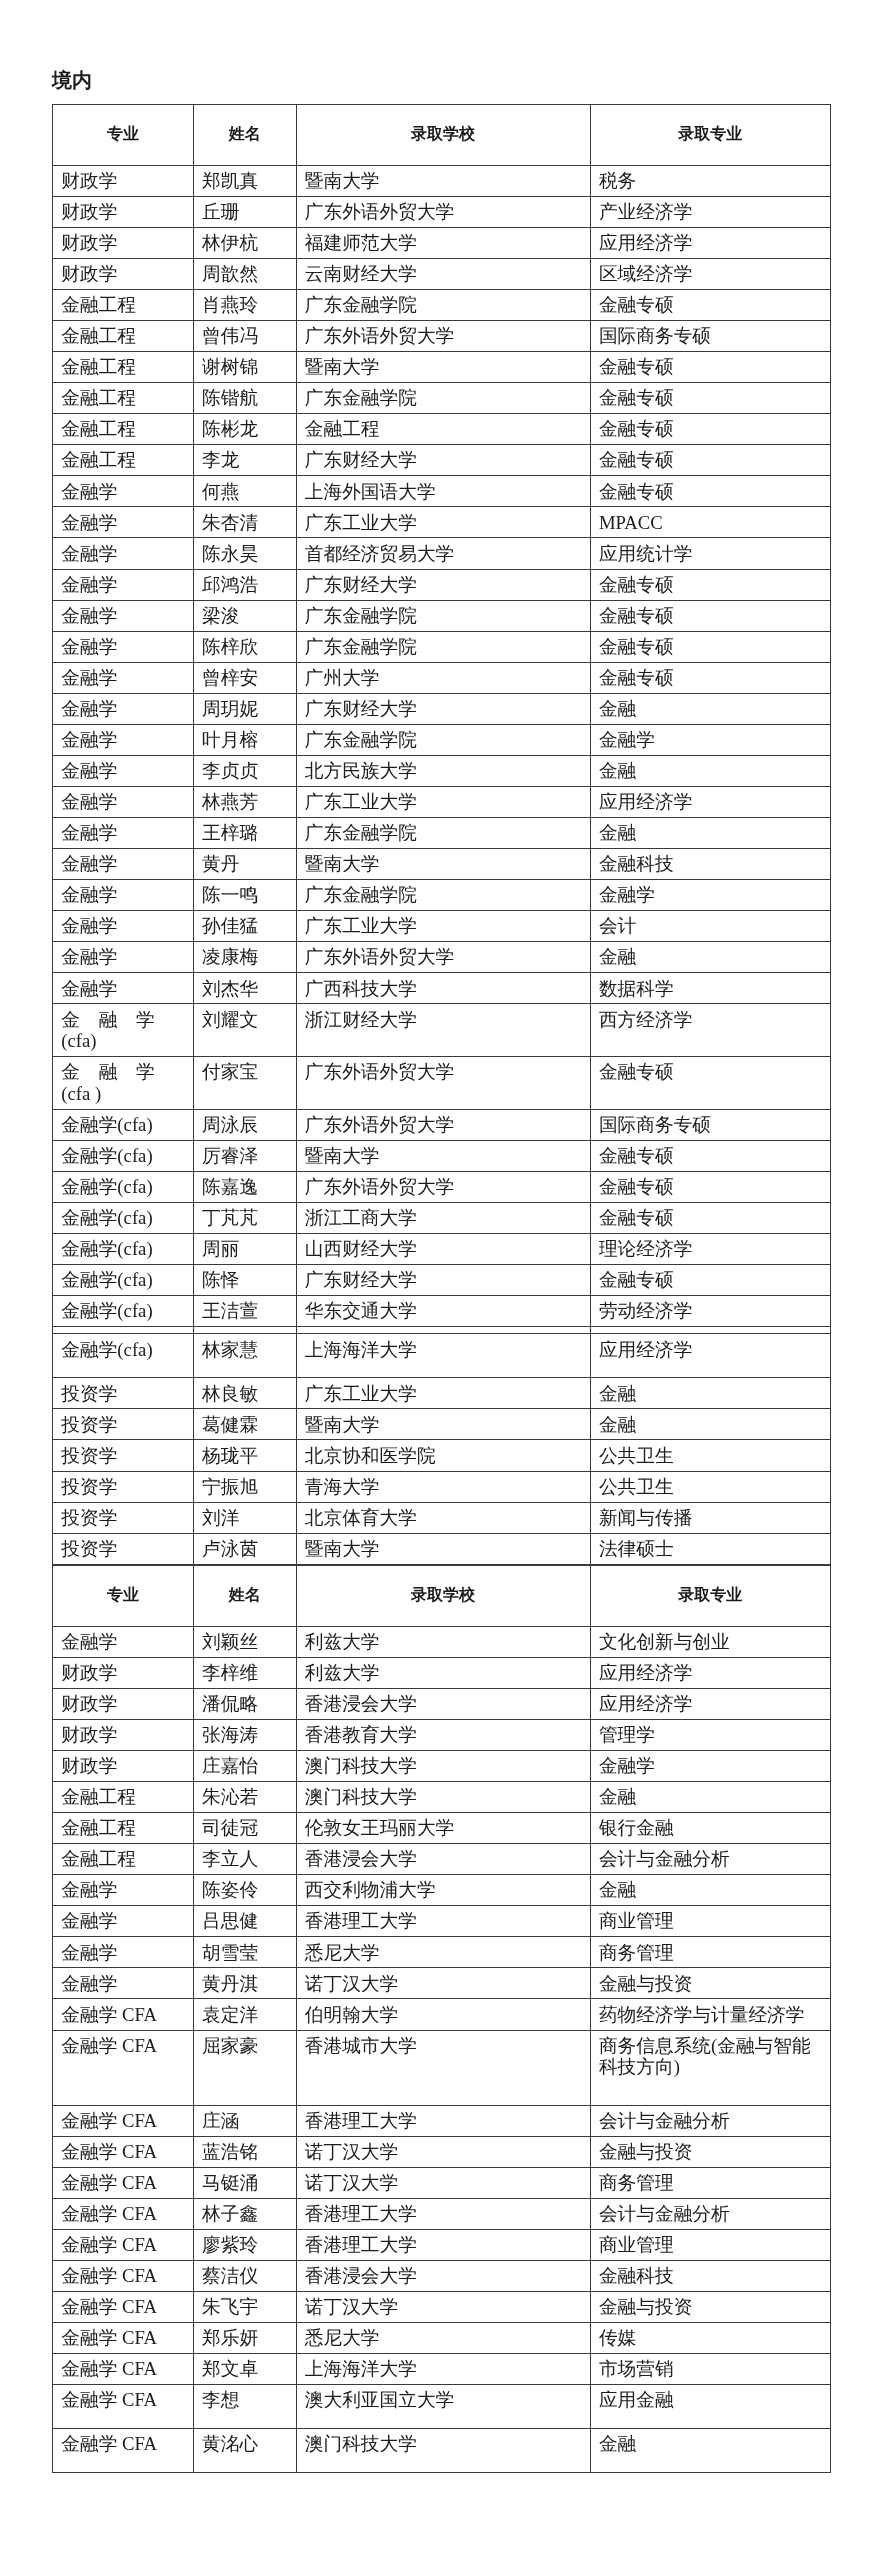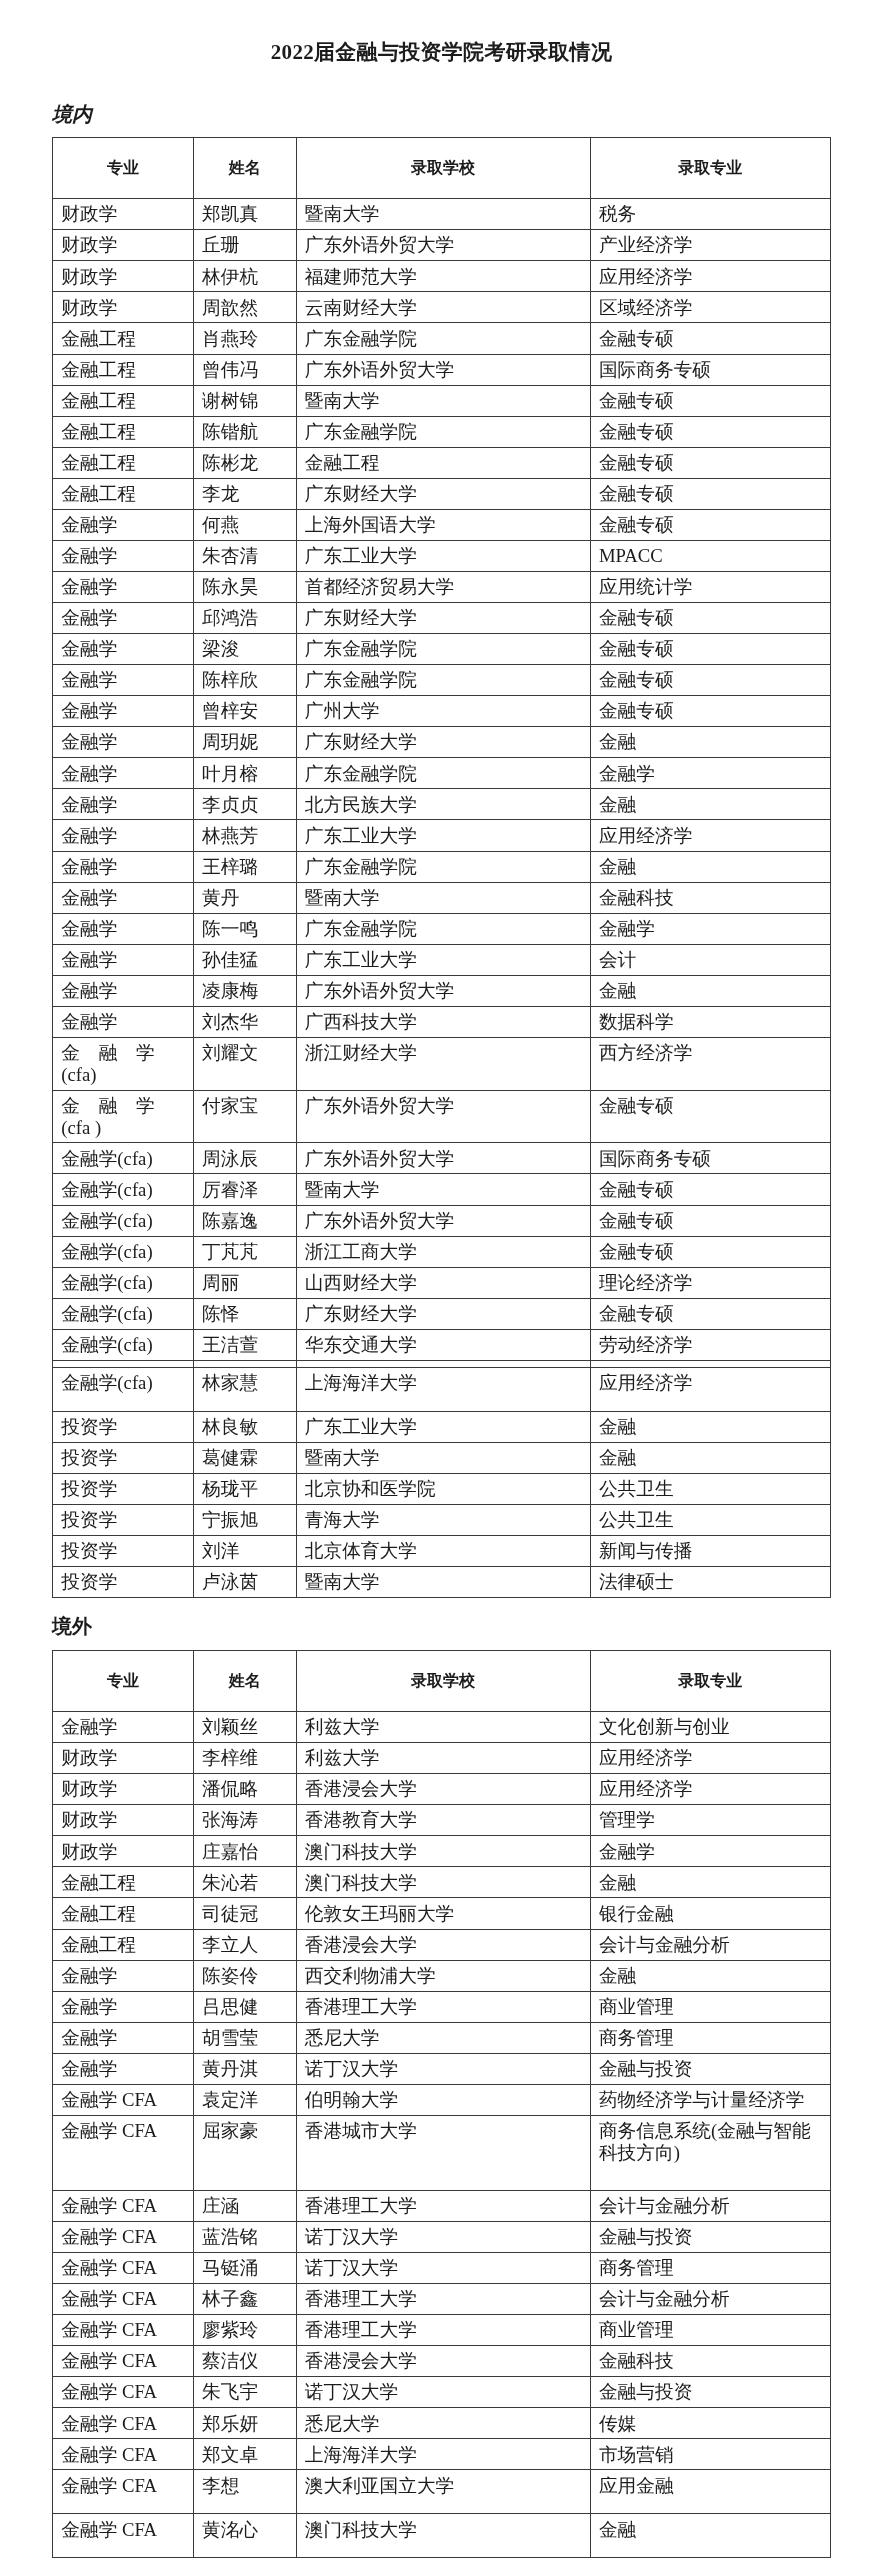--- a/index.html
+++ b/index.html
@@ -28,21 +28,20 @@
     letter-spacing: 0.3px;
   }
   .section { margin: 0; }
   .section-label {
     font-size: 20px;
     font-weight: bold;
     margin: 15.2px 0 9.7px 0;
   }
   .section:first-of-type .section-label {
     margin-top: 35px;
-    font-style: italic;
   }
   table.rec-table {
     border-collapse: collapse;
     width: 100%;
     table-layout: fixed;
   }
   .rec-table th, .rec-table td {
     border: 1.4px solid #3a3a3a;
     box-sizing: border-box;
     overflow: hidden;
@@ -71,21 +70,20 @@
   .col-major  { width: 18.1%; }
   .col-name   { width: 13.2%; }
   .col-school { width: 37.8%; }
   .col-adm    { width: 30.9%; }
 </style>
 </head>
 <body>
 
 <div class="page">
 
-  <h1 class="doc-title">2022届金融与投资学院考研录取情况</h1>
 
   <div class="section">
     <div class="section-label">境内</div>
     <table class="rec-table">
         <colgroup>
           <col class="col-major">
           <col class="col-name">
           <col class="col-school">
           <col class="col-adm">
         </colgroup>
@@ -362,21 +360,20 @@
             <td>投资学</td>
             <td>卢泳茵</td>
             <td>暨南大学</td>
             <td>法律硕士</td>
           </tr>
         </tbody>
       </table>
   </div>
 
   <div class="section">
-    <div class="section-label">境外</div>
     <table class="rec-table">
         <colgroup>
           <col class="col-major">
           <col class="col-name">
           <col class="col-school">
           <col class="col-adm">
         </colgroup>
         <thead>
           <tr>
             <th>专业</th>

